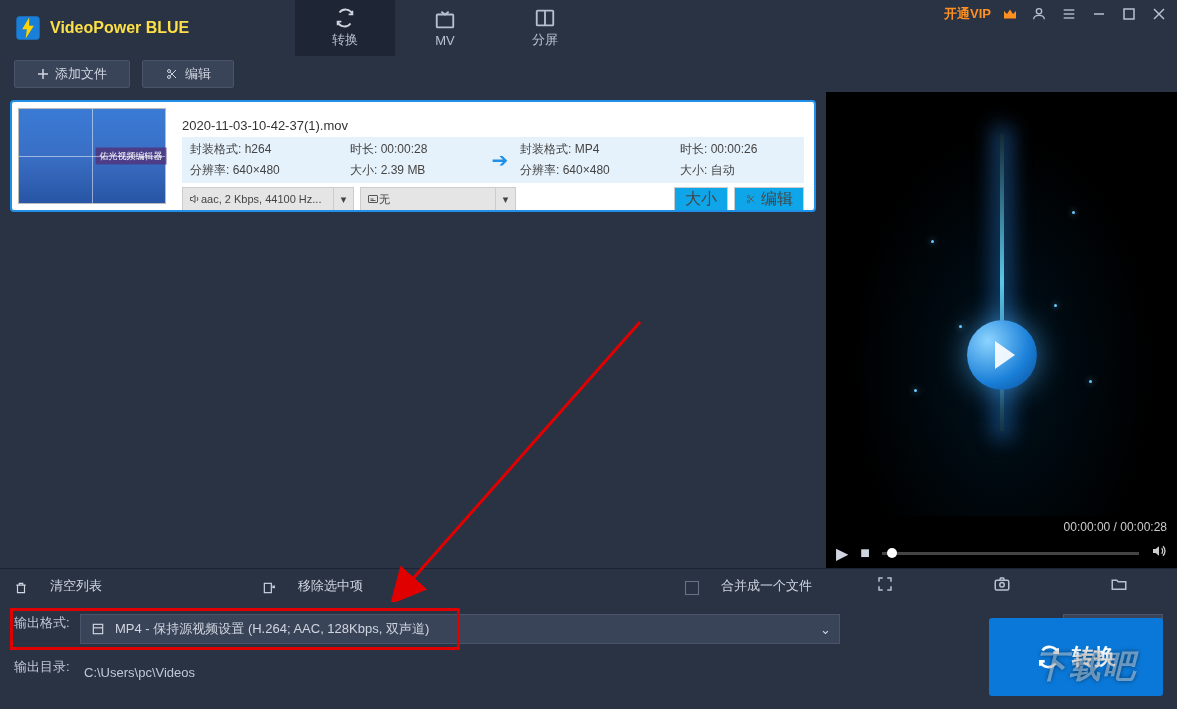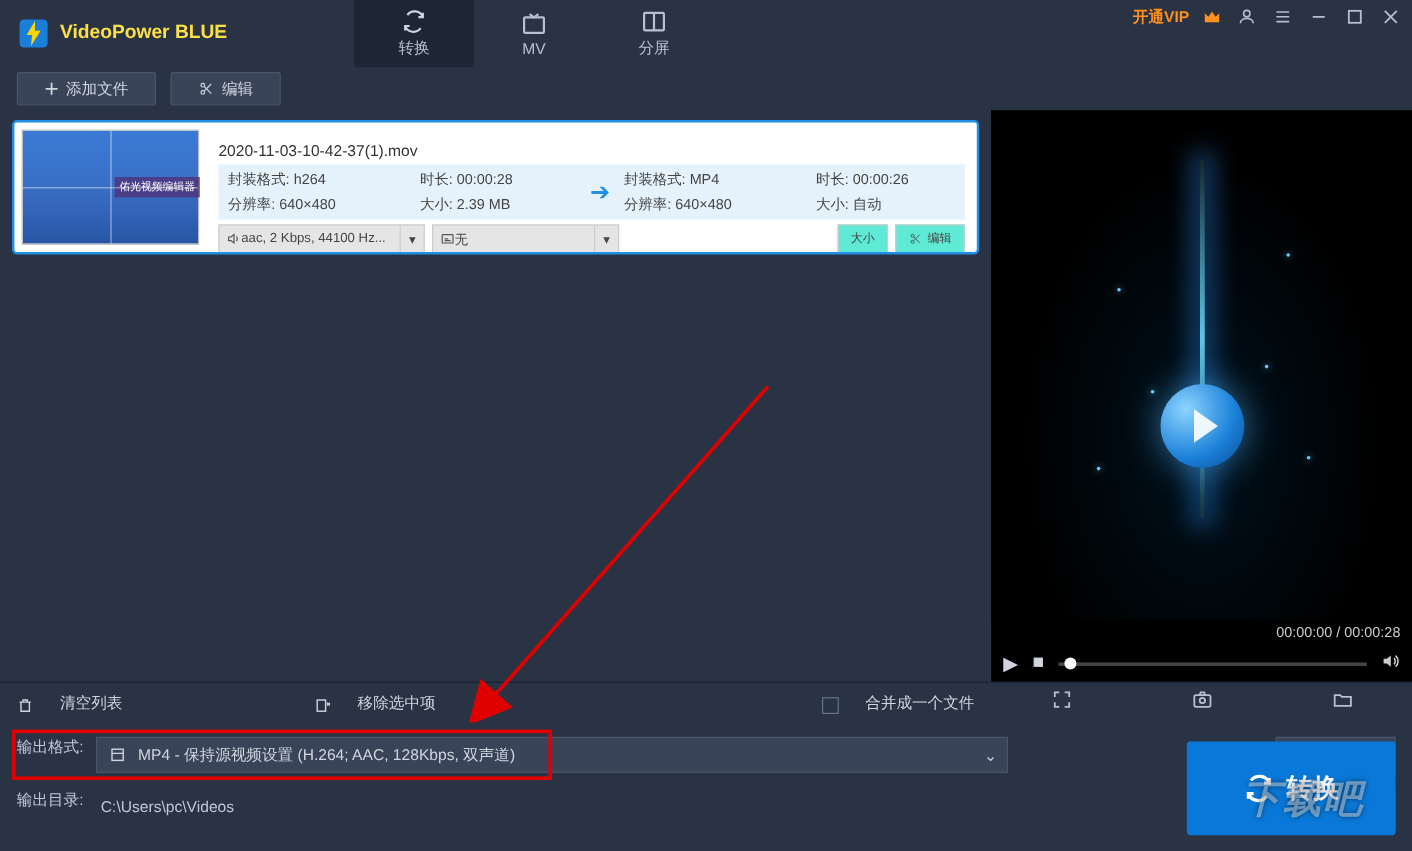--- a/index.html
+++ b/index.html
@@ -47,21 +47,21 @@
 .info-col.c2 { width: 130px; }
 .info-col.c3 { width: 160px; }
 .info-col.c4 { flex: 1; }
 .info-arrow { width: 40px; color: #1f8fe8; font-size: 20px; text-align: center; }
 
 .ctrl-row { display: flex; gap: 6px; margin-top: 2px; }
 .sel { height: 24px; border: 1px solid #ccc; background: #e5e5e5; font-size: 11px; display: flex; align-items: center; padding: 0 6px; }
 .sel.audio { width: 172px; position: relative; }
 .sel.sub { width: 156px; position: relative; }
 .sel .dd { position: absolute; right: 0; top: 0; bottom: 0; width: 20px; border-left: 1px solid #ccc; display: flex; align-items: center; justify-content: center; }
-.mini-btn { height: 24px; border: 1px solid #ccc; background: #5eead4; font-size: 10px; padding: 0 10px; display: flex; align-items: center; gap: 4px; cursor: pointer; justify-content: center; }
+.mini-btn { height: 24px; border: 1px solid #ccc; background: #0ea5e9; font-size: 16px; padding: 0 10px; display: flex; align-items: center; gap: 4px; cursor: pointer; justify-content: center; }
 .spacer { flex: 1; }
 
 
 .red-arrow { position: absolute; pointer-events: none; }
 
 
 .preview-vis { flex: 1; position: relative; overflow: hidden; background: radial-gradient(ellipse at center 65%, rgba(0,120,200,0.15) 0%, #000 60%); }
 .beam { position: absolute; left: 50%; top: 10%; bottom: 20%; width: 4px; background: linear-gradient(180deg, rgba(100,200,255,0.2), rgba(100,220,255,0.9), rgba(100,200,255,0.2)); transform: translateX(-50%); box-shadow: 0 0 20px 8px rgba(50,150,255,0.4); }
 .play-orb { position: absolute; left: 50%; top: 62%; transform: translate(-50%, -50%); width: 70px; height: 70px; border-radius: 50%; background: radial-gradient(circle at 30% 30%, #8cd4ff, #1a7fd8 60%, #0a4a90); box-shadow: 0 0 30px rgba(80,180,255,0.6); display: flex; align-items: center; justify-content: center; }
 .play-orb::after { content: ''; border-left: 20px solid rgba(255,255,255,0.9); border-top: 14px solid transparent; border-bottom: 14px solid transparent; margin-left: 6px; }

